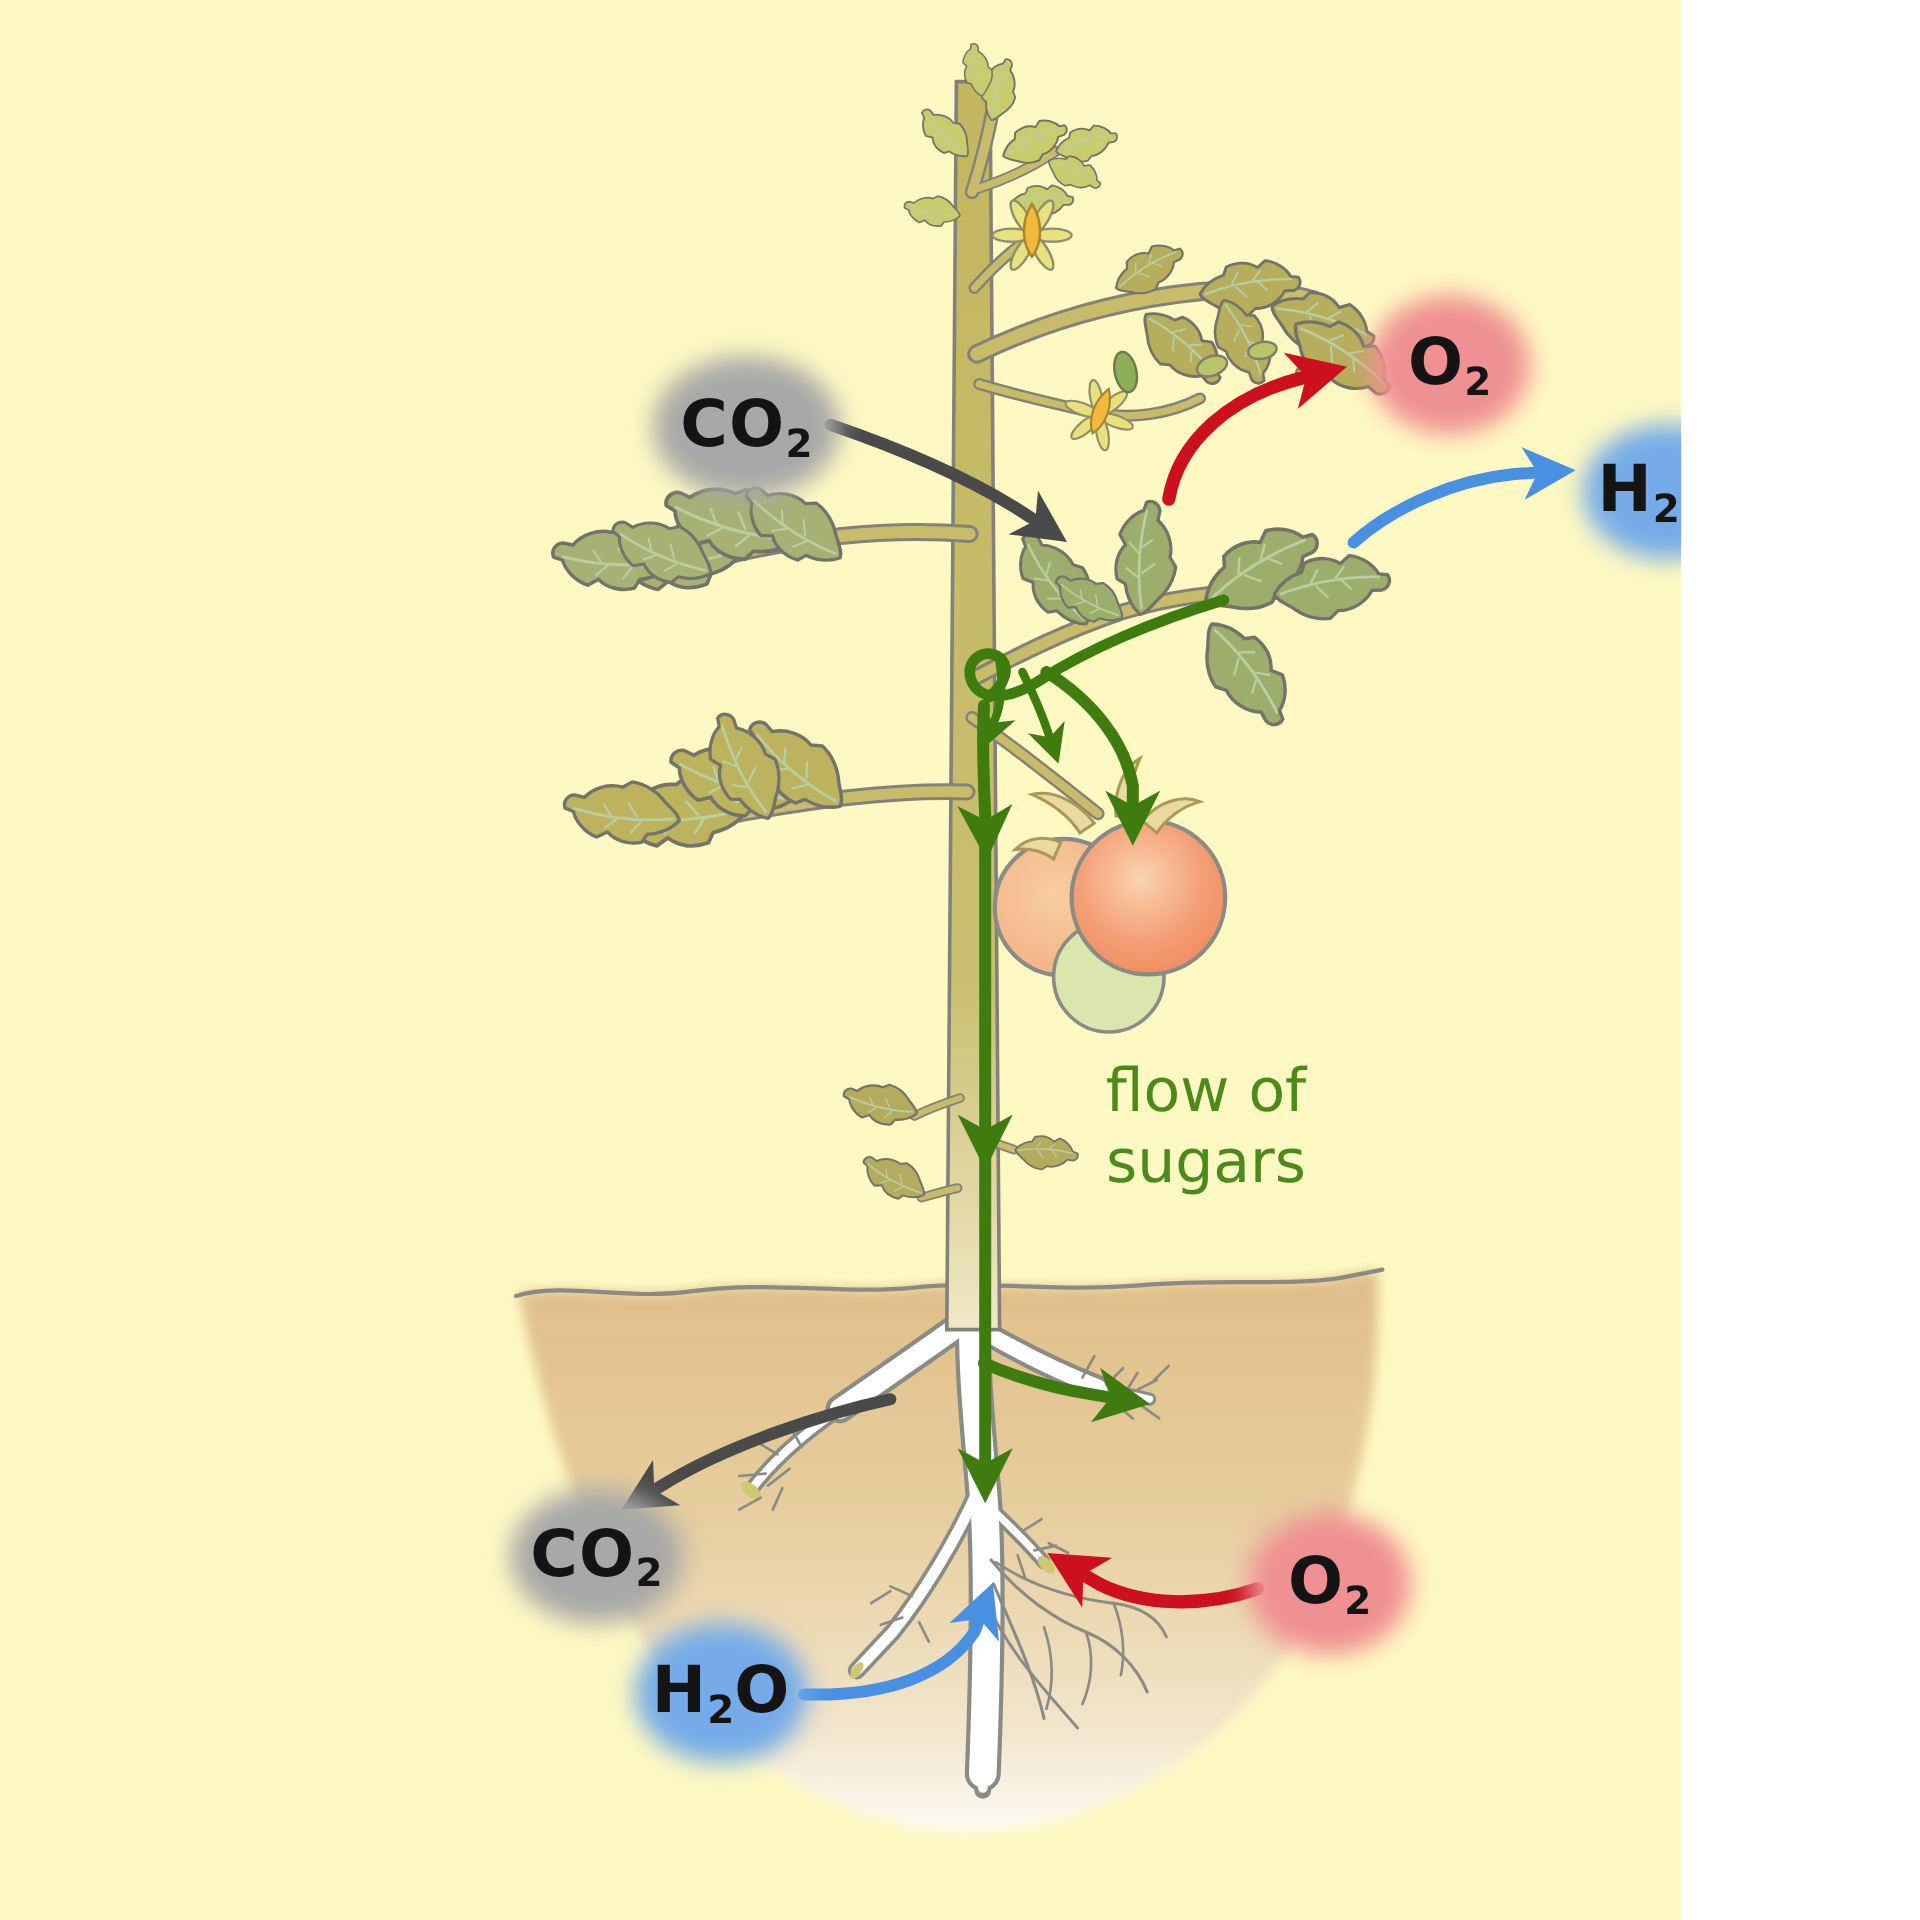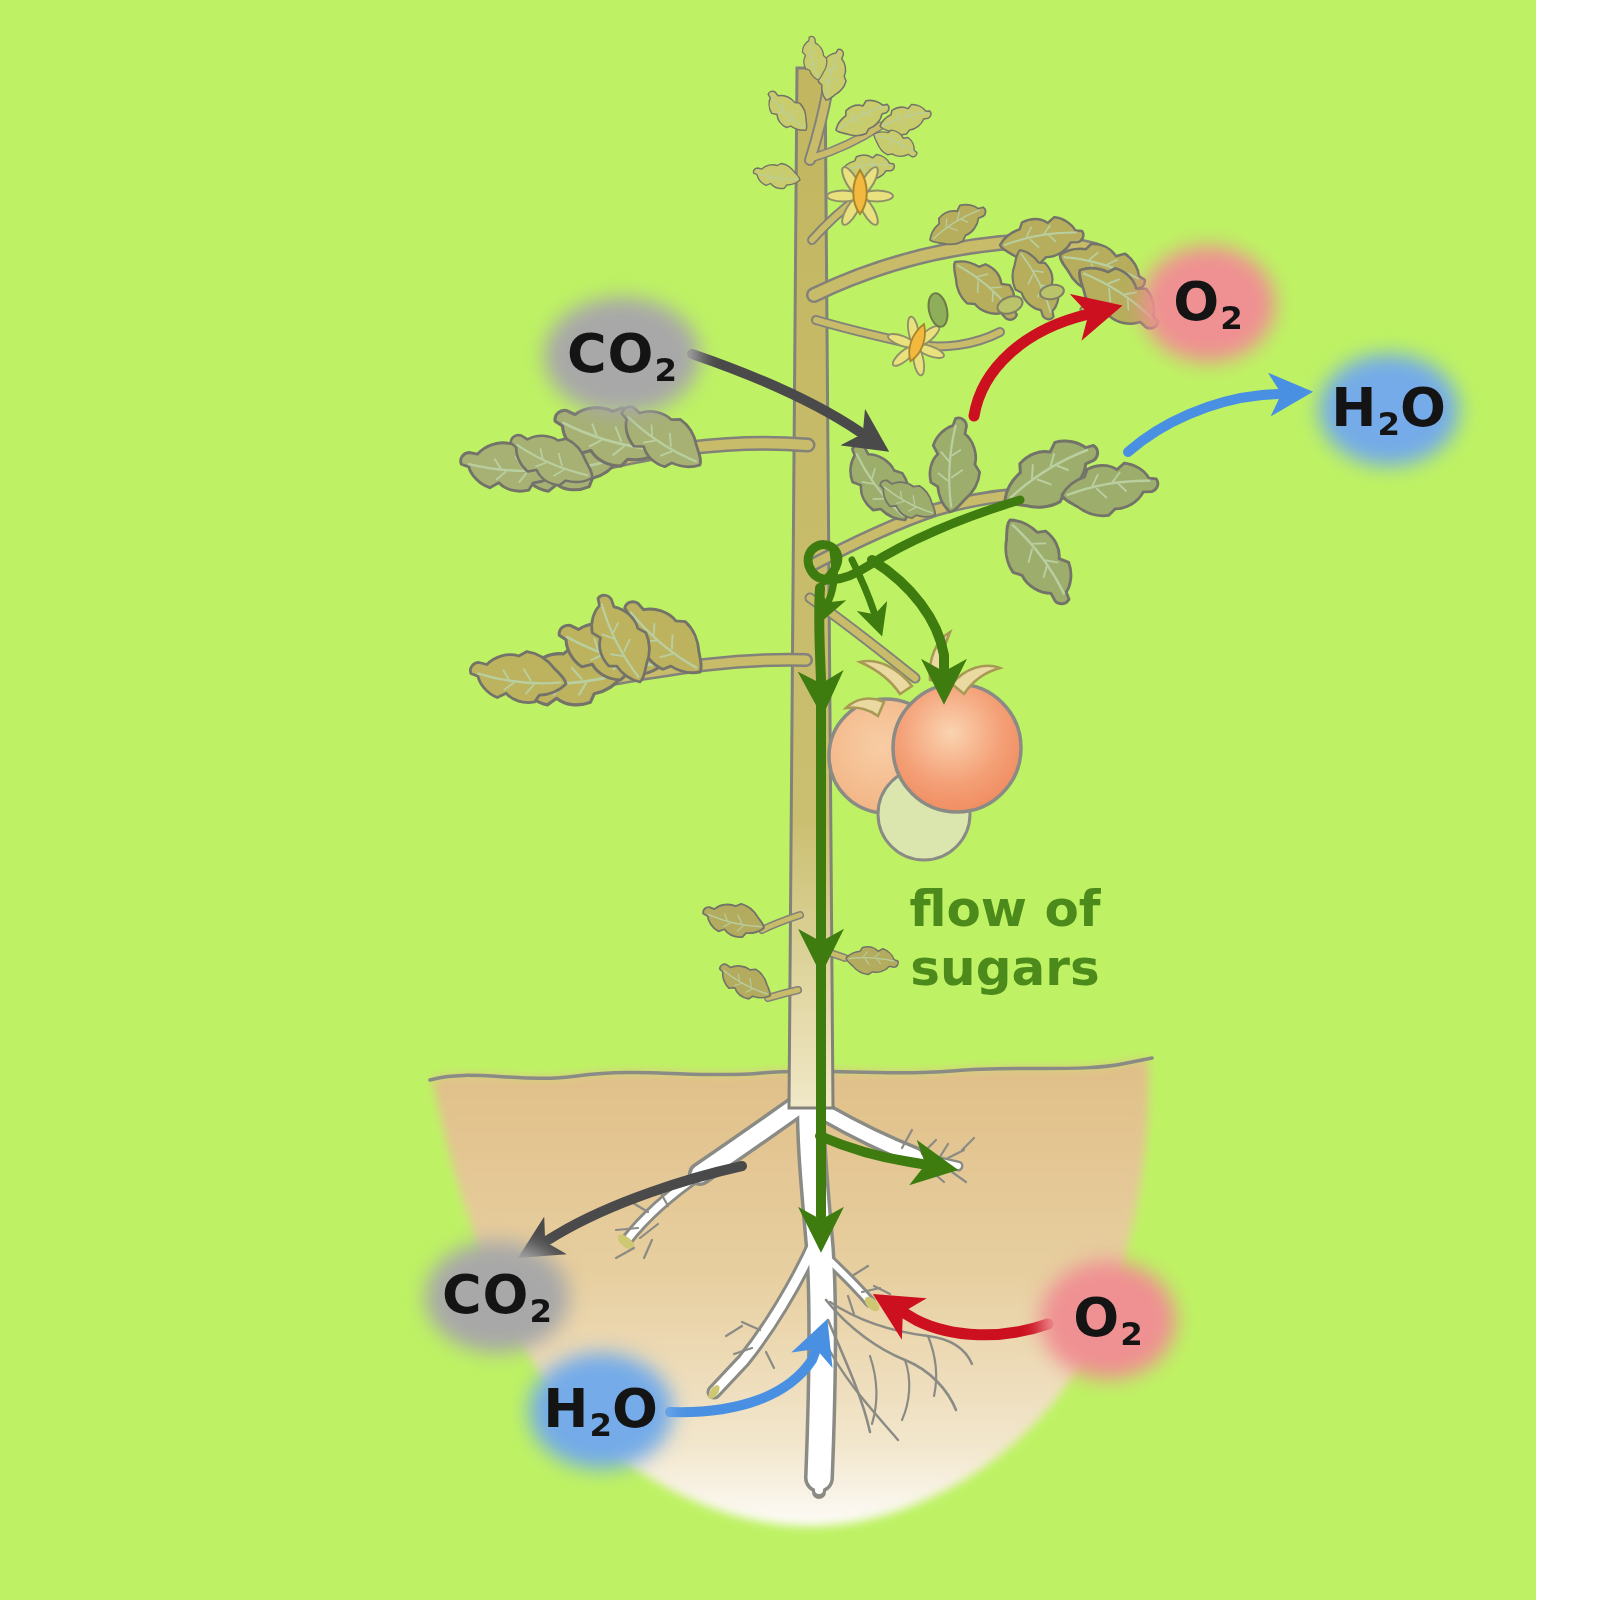--- a/index.html
+++ b/index.html
@@ -1,32 +1,32 @@
 <!DOCTYPE html>
 <html><head>
 <meta charset="utf-8">
 <style>
   html,body{margin:0;padding:0;background:#ffffff;}
-  .stage{position:relative;width:1536px;height:1600px;background:#bef264;overflow:hidden;
+  .stage{position:relative;width:1401px;height:1600px;background:#fef9c3;overflow:hidden;
          font-family:"DejaVu Sans",sans-serif;}
   .stage svg{position:absolute;left:0;top:0;}
   .bubble{position:absolute;display:flex;align-items:center;justify-content:center;}
   .bubble-bg{position:absolute;inset:-2px;border-radius:50%;filter:blur(10px);}
   .chem{position:relative;font-weight:700;font-size:54px;color:#141414;letter-spacing:1px;
         font-family:"DejaVu Sans",sans-serif;}
   .chem sub{font-size:0.60em;vertical-align:-0.28em;letter-spacing:0;}
   .bg-gray{background:#a8a8a8;}
   .bg-red{background:#ef9092;}
   .bg-blue{background:#74abe8;}
   .bg-green{background:#b7e289;filter:blur(12px);}
   .photo-label{position:absolute;left:911px;top:486px;width:384px;height:132px;
         display:flex;align-items:center;justify-content:center;}
   .photo-text{position:relative;font-weight:700;font-size:46px;color:#161616;}
   .sugars{position:absolute;left:855px;top:880px;width:300px;text-align:center;
-        font-weight:700;font-size:50px;line-height:1.18;color:#4c8a1b;}
+        font-weight:400;font-size:50px;line-height:1.18;color:#4c8a1b;}
   .co2-top{left:546px;top:299px;width:152px;height:114px;}
   .o2-top{left:1143px;top:248px;width:130px;height:112px;}
   .h2o-top{left:1321px;top:356px;width:136px;height:108px;}
   .co2-bot{left:427px;top:1243px;width:140px;height:108px;}
   .h2o-bot{left:531px;top:1355px;width:140px;height:112px;}
   .o2-bot{left:1042px;top:1263px;width:132px;height:114px;}
 </style>
 </head>
 <body>
 

